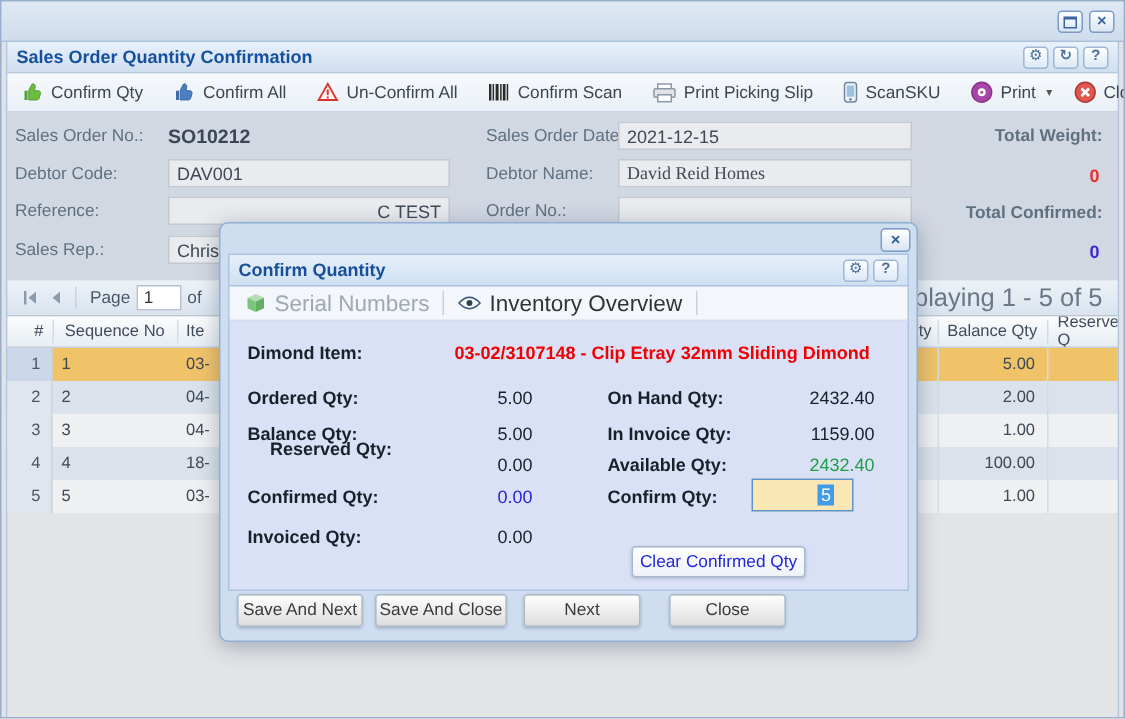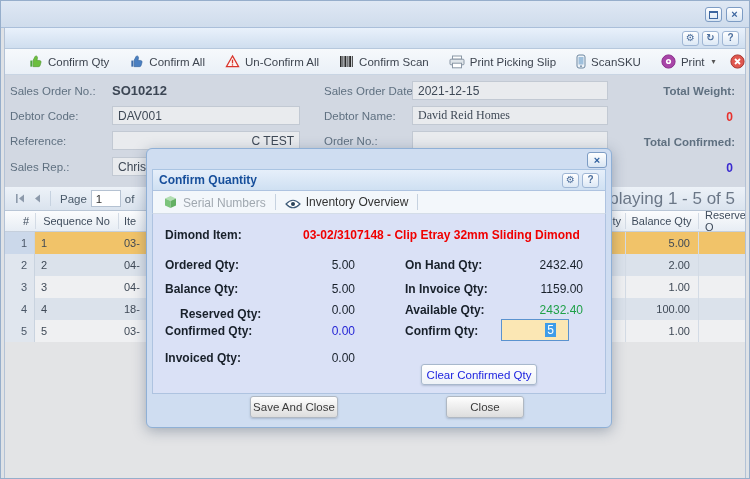--- a/index.html
+++ b/index.html
@@ -26,21 +26,21 @@
   .panel-title { font-size:12px; font-weight:bold; color:#15519e; }
   .tb-tools { margin-left:auto; display:flex; gap:3px; }
   .mini-btn { width:17px; height:15px; border:1px solid #9fb6d4; border-radius:3px;
       background:linear-gradient(#ffffff,#dce8f5); color:#4d6f9d; font-size:10px; font-weight:bold;
       display:flex; align-items:center; justify-content:center; line-height:1; }
   .glyph { font-family:"DejaVu Sans", sans-serif; }
 
   
   .toolbar { position:absolute; left:0; right:0; top:21px; height:26px;
       background:linear-gradient(#f6f9fc,#eaf0f7); border-bottom:1px solid #c9d5e3;
-      display:flex; align-items:center; padding:0 16px; }
+      display:flex; align-items:center; padding:0 2px; }
   .tbtn { display:flex; align-items:center; gap:5px; height:22px; padding:0 7px;
       border-radius:3px; font-size:11.5px; color:#3e4550; white-space:nowrap; cursor:default; }
   .tsep { width:1px; height:16px; background:#c6d2e0; margin:0 3px; }
   .caret { font-size:8px; color:#555; margin-left:2px; }
   .spacer { flex:1; }
 
   
   .form-area { position:absolute; left:0; right:0; top:47px; height:112px; background:#d2d8e2; }
   .flbl { position:absolute; font-size:11.5px; color:#5f7080; }
   .inp { position:absolute; height:19px; background:#e9ebee; border:1px solid #c2c9d3;
@@ -88,21 +88,21 @@
   .dlg-topstrip { position:relative; height:20px; }
   .dlg-x { position:absolute; right:4px; top:3px; width:20px; height:16px;
       border:1px solid #7d9cc4; border-radius:3px; background:linear-gradient(#ffffff,#d8e5f3);
       color:#2d5f9e; font-size:11px; font-weight:bold; line-height:14px; text-align:center; }
   .dlg-header { margin:0 5px; height:21px; background:linear-gradient(#e6effa,#cfe0f2);
       border:1px solid #aac4e2; border-bottom:none; display:flex; align-items:center; padding:0 6px; }
   .dlg-title { font-size:12px; font-weight:bold; color:#174f9b; }
   .dlg-header .tb-tools { margin-left:auto; }
   .dlg-toolbar { margin:0 5px; height:24px; background:#f3f7fb; border:1px solid #aec3e0;
       border-bottom:1px solid #d4dde8; display:flex; align-items:center; padding:0 4px; }
-  .dbtn { display:flex; align-items:flex-end; gap:5px; padding:0 6px; font-size:12px; color:#333; }
+  .dbtn { display:flex; align-items:center; gap:5px; padding:0 6px; font-size:15px; color:#333; }
   .dbtn.disabled { color:#a0a8b0; }
   .dlg-content { position:relative; margin:0 5px; height:180px; background:#dae1f6;
       border:1px solid #aec3e0; border-top:none; }
   .dl { position:absolute; font-size:12px; font-weight:bold; color:#18202a; }
   .dv { position:absolute; font-size:12px; color:#18202a; text-align:right; }
   .lv { left:110px; width:92px; }
   .rl { left:252px; }
   .rv { left:330px; width:100px; }
   .stock-val { position:absolute; left:150px; top:14px; font-size:12px; font-weight:bold;
       color:#f00000; white-space:nowrap; }
@@ -127,20 +127,21 @@
 <div class="screen">
 
   <div class="outer-titlebar">
     <div class="winbtn max"><span class="maxbox"></span></div>
     <div class="winbtn cls"><span>×</span></div>
   </div>
 
   <div class="main-window">
 
     <div class="panel-titlebar">
+      <span class="panel-title">Sales Order Quantity Confirmation</span>
       <span class="tb-tools">
         <span class="mini-btn glyph">⚙</span>
         <span class="mini-btn glyph">↻</span>
         <span class="mini-btn">?</span>
       </span>
     </div>
 
     <div class="toolbar">
       <div class="tbtn">
         <span>
@@ -372,36 +373,38 @@
       <span class="dl" style="left:12px; top:44px;">Ordered Qty:</span>
       <span class="dv lv" style="top:44px;">5.00</span>
       <span class="dl rl" style="top:44px;">On Hand Qty:</span>
       <span class="dv rv" style="top:44px;">2432.40</span>
 
       <span class="dl" style="left:12px; top:68px;">Balance Qty:</span>
       <span class="dv lv" style="top:68px;">5.00</span>
       <span class="dl rl" style="top:68px;">In Invoice Qty:</span>
       <span class="dv rv" style="top:68px;">1159.00</span>
 
-      <span class="dl" style="left:12px; top:93px;padding-left:15px;">Reserved Qty:</span>
+      <span class="dl" style="left:12px; top:78px;padding-left:15px;">Reserved Qty:</span>
       <span class="dv lv" style="top:89px;">0.00</span>
       <span class="dl rl" style="top:89px;">Available Qty:</span>
       <span class="dv rv" style="top:89px; color:#1fa048;">2432.40</span>
 
       <span class="dl" style="left:12px; top:110px;">Confirmed Qty:</span>
       <span class="dv lv" style="top:110px; color:#2525d5;">0.00</span>
       <span class="dl rl" style="top:110px;">Confirm Qty:</span>
       <div class="confirm-input">
         <span class="sel-text">5</span>
       </div>
 
       <span class="dl" style="left:12px; top:137px;">Invoiced Qty:</span>
       <span class="dv lv" style="top:137px;">0.00</span>
 
       <div class="clear-btn">Clear Confirmed Qty</div>
     </div>
     <div class="dlg-footer">
+      <div class="fbtn" style="left:6px; width:84px;">Save And Next</div>
       <div class="fbtn" style="left:98px; width:88px;">Save And Close</div>
+      <div class="fbtn" style="left:197px; width:78px;">Next</div>
       <div class="fbtn" style="left:294px; width:78px;">Close</div>
     </div>
   </div>
 
 </div>
 
 </body></html>

